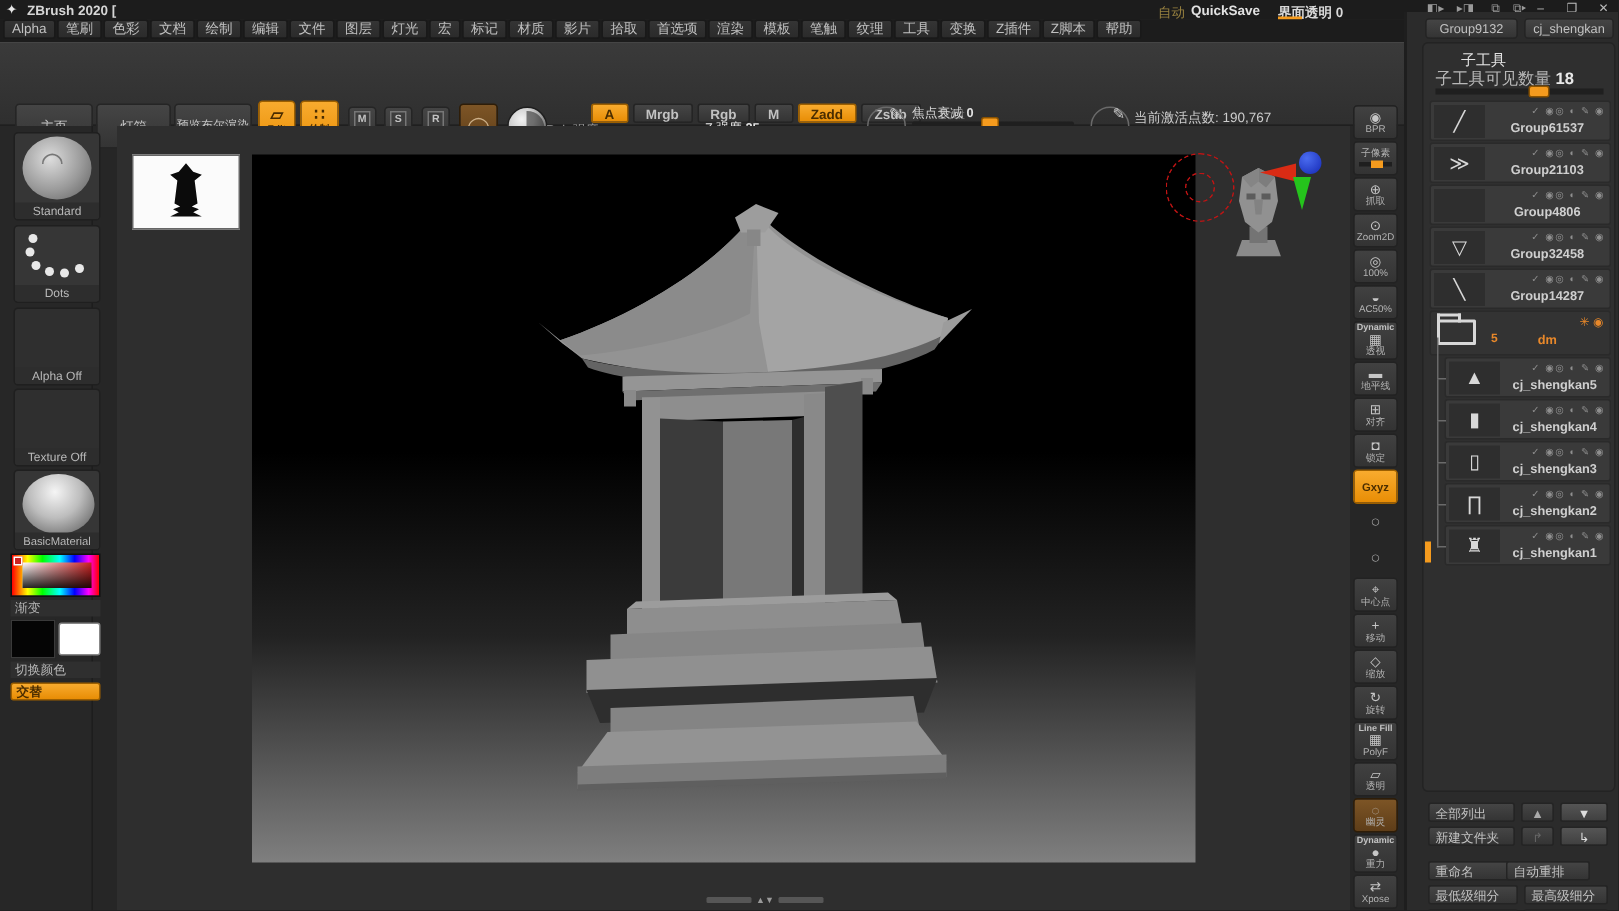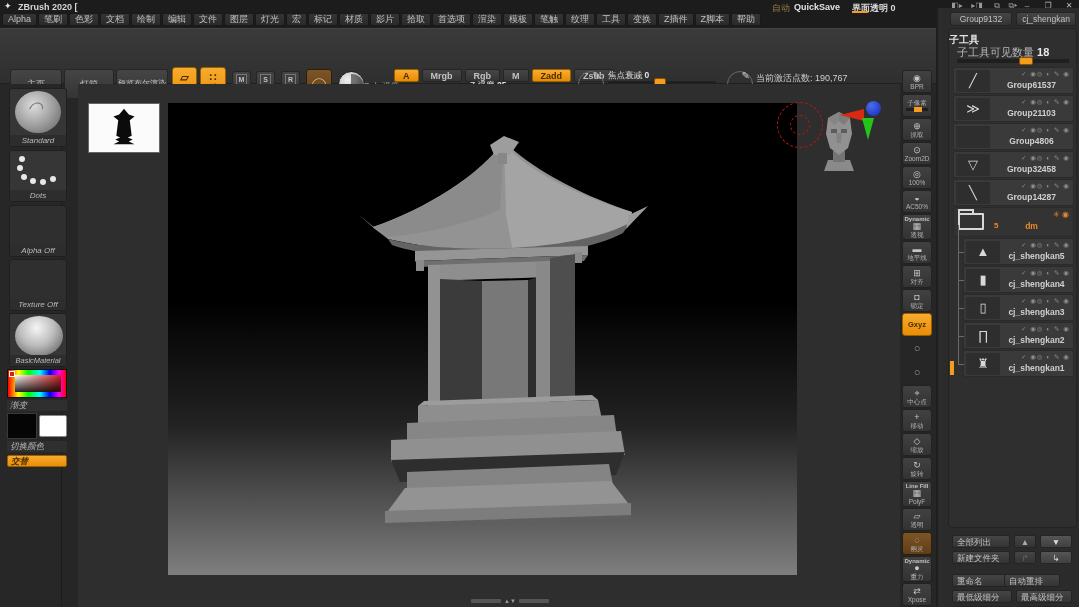--- a/index.html
+++ b/index.html
@@ -66,21 +66,21 @@
   .zbar .notch { position:absolute; right:18px; top:0; width:8px; height:100%; background:#ffd28a; }
   .round-ico { position:absolute; width:26px; height:26px; border:1px solid #6a6a6a; border-radius:50%;
                color:#cfcfcf; }
   .round-ico span.badge { position:absolute; left:6px; bottom:1px; font-size:8px; font-weight:bold; }
   .round-ico span.pen { position:absolute; right:2px; top:-2px; font-size:10px; }
   .stat-line { position:absolute; font-size:9px; color:#cdcdcd; white-space:nowrap; }
   .dyn-label { position:absolute; left:688px; top:57px; font-size:7.5px; font-weight:bold; color:#c8c8c8; }
 
   
   .ltray { position:absolute; left:0; top:84px; width:62px; height:523px; background:#272727;
-           border-right:1px solid #1d1d1d;font-style:italic; }
+           border-right:1px solid #1d1d1d; }
   .thumb-block { position:absolute; left:9px; width:58px; background:#363636; border:1px solid #1f1f1f;
                  border-radius:3px; overflow:hidden; }
   .thumb-label { position:absolute; left:0; right:0; bottom:0; height:11px; line-height:11px;
                  background:#2d2d2d; color:#b9b9b9; font-size:8px; text-align:center; }
   .brush-ball { position:absolute; left:5px; top:2px; width:46px; height:42px; border-radius:50%;
                 background:radial-gradient(circle at 40% 35%, #ddd, #9a9a9a 55%, #5c5c5c); }
   .brush-ball:after { content:"◠"; position:absolute; left:12px; top:6px; color:#777; font-size:18px; }
   .mat-ball2 { position:absolute; left:5px; top:2px; width:48px; height:40px; border-radius:50%;
                background:radial-gradient(circle at 45% 30%, #f5f5f5, #bdbdbd 45%, #4f4f4f 100%); }
   .picker { position:absolute; left:7px; top:285px; width:60px; height:29px;
@@ -143,21 +143,21 @@
   .mini-slider .mh { position:absolute; left:8px; top:-1px; width:8px; height:5px; background:#f59b1e; }
   .shelf-item.has-slider .mini-slider { display:block; }
 
   
   .rpanel { position:absolute; left:936px; top:8px; width:143px; height:599px; background:#2b2b2b;
             border-left:2px solid #1e1e1e; }
   .rp-topbtn { position:absolute; top:4px; height:14px; line-height:13px; background:linear-gradient(#454545,#343434);
                border:1px solid #242424; border-radius:3px; font-size:8.5px; color:#c2c2c2; text-align:center; }
   .st-frame { position:absolute; left:10px; top:20px; width:129px; height:500px; background:#2f2f2f;
               border:1px solid #232323; border-radius:4px; }
-  .st-header { position:absolute; left:0; top:4px; font-size:10px; font-weight:bold; color:#e2e2e2; }
+  .st-header { position:absolute; left:25px; top:4px; font-size:10px; font-weight:normal; color:#e2e2e2; }
   .st-count { position:absolute; left:8px; top:16px; font-size:11px; color:#b8b8b8; }
   .st-count b { color:#e8e8e8; }
   .st-count-track { position:absolute; left:8px; top:30px; width:112px; height:4px; background:#1f1f1f; }
   .st-count-handle { position:absolute; left:62px; top:-2px; width:14px; height:8px; background:#f59b1e;
                      border:1px solid #8a5200; border-radius:2px; }
   .st-list { position:absolute; left:4px; top:38px; width:121px; }
   .st-item { position:relative; height:27px; margin-bottom:1px; background:#3a3a3a; border:1px solid #2a2a2a;
              border-radius:2px; }
   .st-item.child { margin-left:10px; }
   .st-item.child:before { content:""; position:absolute; left:-6px; top:-14px; width:5px; height:27px;

